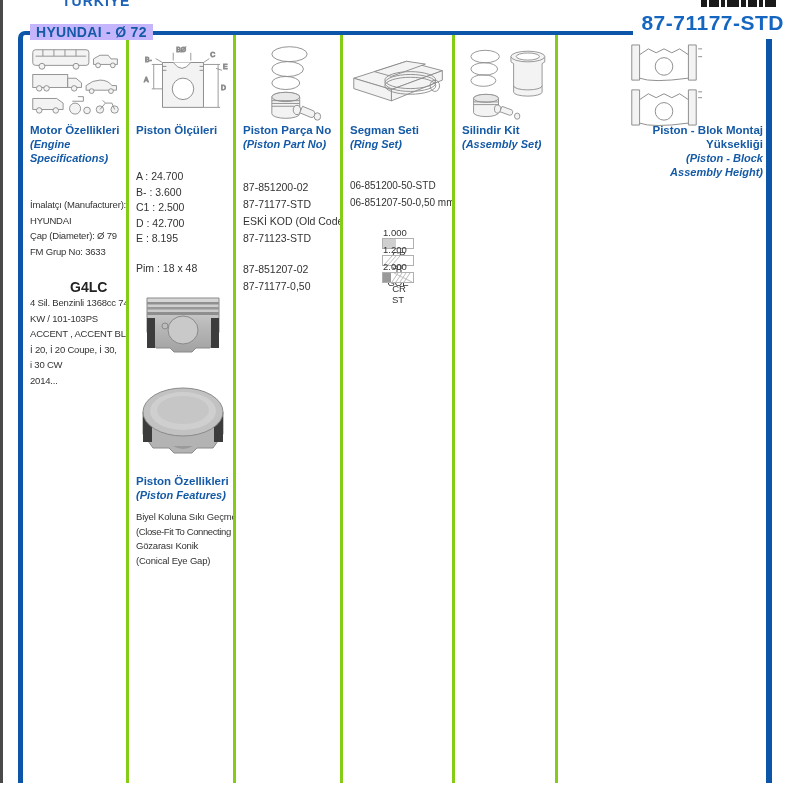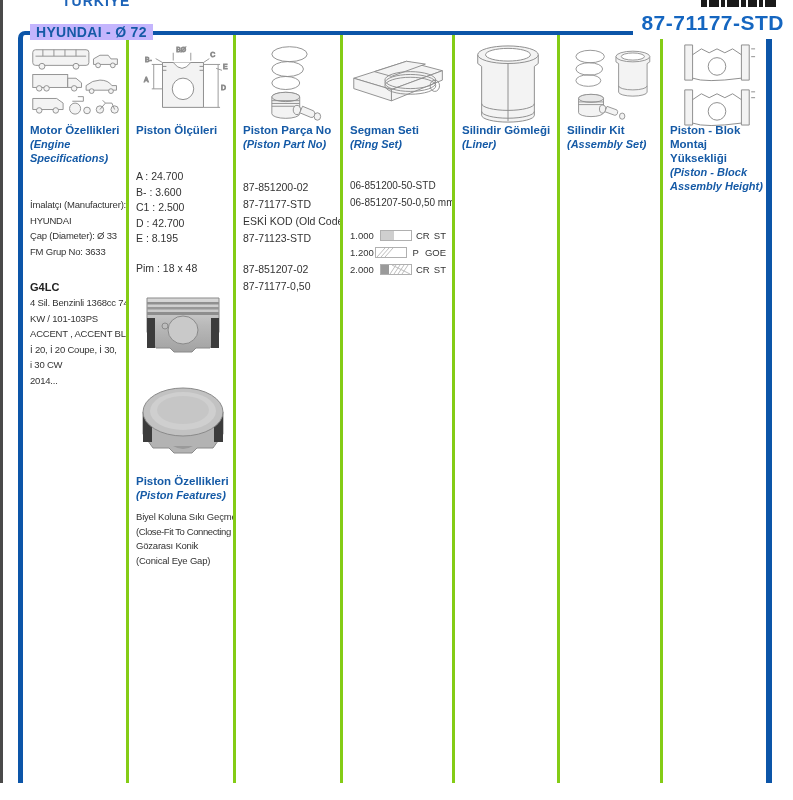--- a/index.html
+++ b/index.html
@@ -23,31 +23,31 @@
     position:absolute; left:30px; top:24px; z-index:5; background:#c4b5fd;
     font-size:14px; font-weight:bold; color:#155aa6; padding:0 6px; letter-spacing:0.3px;
   }
   .box {
     position:absolute; left:18px; top:31px; width:754px; height:752px;
     border-left:5px solid #0c55a8; border-top:4px solid #0c55a8; border-right:6px solid #0c55a8;
     border-radius:7px 0 0 0;
   }
   .cols { position:absolute; left:23px; top:35px; width:744px; height:748px; display:flex; }
   .col { border-right:3px solid #84cc16; padding:0 4px 0 7px; overflow:hidden; }
-  .col:last-child { border-right:none; }
+  .col:last-child { border-right:none;text-align:right; }
   .c1 { width:106px; } .c2 { width:107px; } .c3 { width:107px; }
   .c4 { width:112px; } .c5 { width:105px; } .c6 { width:103px; } .c7 { flex:1; }
   .icon-area { height:88px; display:flex; align-items:flex-start; justify-content:center; padding-top:8px; }
   .col-title { font-size:11.5px; font-weight:bold; color:#155aa6; line-height:14px; }
   .col-sub   { font-size:11px; font-weight:bold; font-style:italic; color:#155aa6; line-height:14px; }
   .txt  { font-size:9.5px; line-height:15.5px; color:#333; letter-spacing:-0.2px; white-space:nowrap; }
   .code { font-size:10.5px; line-height:17px; color:#333; white-space:nowrap; }
-  .bold-code { font-size:11px; font-weight:bold; color:#222; line-height:16px; }
+  .bold-code { font-size:14px; font-weight:bold; color:#222; line-height:16px;margin-left:40px; }
   .gap32 { height:32px; } .gap22 { height:20px; } .gap14 { height:14px; }
-  .ring-row { display:flex; align-items:center; height:17px; font-size:9.5px; color:#333; }
+  .ring-row { display:flex; align-items:center; height:17px; font-size:9.5px; color:#333;flex-direction:column; }
   .ring-row .sz { width:32px; }
   .ring-row .shape { width:34px; display:flex; align-items:center; }
   .ring-row .tp { width:24px; text-align:center; }
   .ring-row .st { flex:1; text-align:right; padding-right:2px; }
   svg { display:block; }
   .lineart { stroke:#8d8d8d; fill:none; stroke-width:1; }
   .lineart .f { fill:#f3f3f3; }
   .dimtxt { font-size:7px; fill:#555; font-family:"Liberation Sans",sans-serif; }
   .photo-wrap { display:flex; justify-content:center; }
 </style>
@@ -106,21 +106,21 @@
         <circle class="f" cx="76" cy="70" r="4"></circle>
           <circle class="f" cx="92" cy="70" r="4"></circle>
         <path d="M76 70 l6 -7 h7 l3 7 M82 63 l-3 -3"></path>
       </svg>
     </div>
     <div class="col-title">Motor Özellikleri</div>
     <div class="col-sub">(Engine Specifications)</div>
     <div class="gap32"></div>
     <div class="txt">İmalatçı (Manufacturer):</div>
     <div class="txt">HYUNDAI</div>
-    <div class="txt">Çap (Diameter): Ø 33</div>
+    <div class="txt">Çap (Diameter): Ø 79</div>
     <div class="txt">FM Grup No: 3633</div>
     <div class="gap22"></div>
     <div class="bold-code">G4LC</div>
     <div class="txt">4 Sil. Benzinli 1368cc 74-76</div>
     <div class="txt">KW / 101-103PS</div>
     <div class="txt">ACCENT , ACCENT BLUE,</div>
     <div class="txt">İ 20, İ 20 Coupe, İ 30,</div>
     <div class="txt">i 30 CW</div>
     <div class="txt">2014...</div>
   </div>
@@ -278,33 +278,20 @@
           <rect x="0.5" y="0.5" width="31" height="10" fill="#fff" stroke="#b0b0b0"></rect>
           <rect x="1" y="1" width="8" height="9" fill="#9a9a9a"></rect>
           <path d="M10 10 L16 1 M14 10 L20 1 M18 10 L24 1 M22 10 L28 1 M12 1 L30 10" stroke="#bdbdbd" fill="none"></path>
         </svg>
       </span>
       <span class="tp">CR</span>
       <span class="st">ST</span>
     </div>
   </div>
 
-  <div class="col c5">
-    <div class="icon-area">
-      <svg width="90" height="84" viewBox="0 0 90 86" class="lineart">
-        <path class="f" d="M14 12 v9 l4 3 v50 a27 7 0 0 0 54 0 v-50 l4 -3 v-9"></path>
-        <ellipse class="f" cx="45" cy="12" rx="31" ry="9"></ellipse>
-        <ellipse cx="45" cy="12" rx="23" ry="6.5" fill="#fff"></ellipse>
-        <path d="M18 62 a27 7 0 0 0 54 0 M18 70 a27 7 0 0 0 54 0"></path>
-        <line x1="45" y1="21" x2="45" y2="80"></line>
-      </svg>
-    </div>
-    <div class="col-title">Silindir Gömleği</div>
-    <div class="col-sub">(Liner)</div>
-  </div>
 
   <div class="col c6">
     <div class="icon-area">
       <svg width="100" height="84" viewBox="0 0 100 86" class="lineart">
         <ellipse cx="26" cy="11" rx="16" ry="7"></ellipse>
         <ellipse cx="25" cy="25" rx="15" ry="7"></ellipse>
         <ellipse cx="24" cy="38" rx="14" ry="6.5"></ellipse>
         <path class="f" d="M55 11 v6 l3 2 v32 a16 4.5 0 0 0 32 0 v-32 l3 -2 v-6"></path>
         <ellipse class="f" cx="74" cy="11" rx="19" ry="6"></ellipse>
         <ellipse cx="74" cy="11" rx="13" ry="4" fill="#fff"></ellipse>

